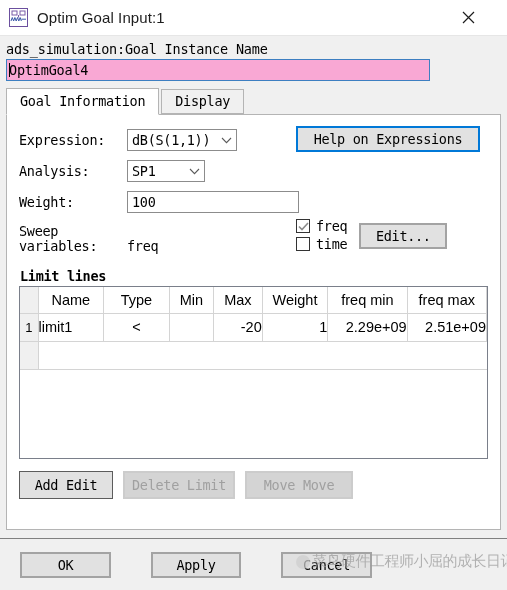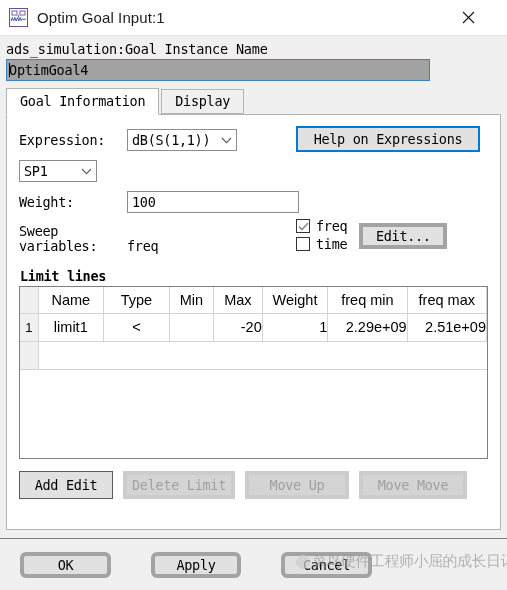--- a/index.html
+++ b/index.html
@@ -50,21 +50,21 @@
     font-family: "DejaVu Sans Mono", monospace;
     font-size: 13.5px;
     color: #000;
     letter-spacing: -0.2px;
     margin-bottom: 2px;
     white-space: nowrap;
   }
   #name-input {
     width: 424px; height: 22px;
     border: 1px solid #3d7fc1;
-    background: #a3a3a3;
+    background: #f9a8d4;
     font-family: "DejaVu Sans Mono", monospace;
     font-size: 13.5px;
     color: #000;
     padding: 0 2px;
     letter-spacing: -0.2px;
     display: flex; align-items: center;
   }
   .caret {
     display: inline-block;
     width: 1px; height: 14px;
@@ -150,21 +150,21 @@
     font-size: 13.5px;
     color: #000;
     padding: 0 4px;
     display: flex; align-items: center;
     letter-spacing: -0.3px;
   }
   #weight-input { width: 172px; }
 
   .btn {
     background: #e1e1e1;
-    border: 4px solid #a3a3a3;
+    border: 2px solid #a3a3a3;
     font-family: "DejaVu Sans Mono", monospace;
     font-size: 13.5px;
     color: #000;
     letter-spacing: -0.3px;
     display: flex; align-items: center; justify-content: center;
     cursor: pointer;
     white-space: nowrap;
   }
   .btn.disabled { color: #a0a0a0; border-color: #cccccc; background: #d4d4d4; cursor: default; }
   .btn.default { border: 1px solid #5c5c5c; background: #e1e1e1; }
@@ -244,21 +244,21 @@
   }
   #limit-table th { height: 26px; }
   #limit-table td { height: 28px; }
   .rowhdr {
     background: #f0f0f0;
     width: 18px; min-width: 18px;
     text-align: center;
     padding: 0 2px !important;
     font-size: 13px;
   }
-  .c-name { text-align: center; min-width: 62px; }
+  .c-name { text-align: left; min-width: 62px; }
   .c-type { text-align: center; min-width: 62px; }
   .c-num  { text-align: right; }
   th.c-name, th.c-type, th.c-min, th.c-max, th.c-weight, th.c-fmin, th.c-fmax { text-align: center; }
   .c-min { min-width: 42px; }
   .c-max { min-width: 46px; }
   .c-weight { min-width: 62px; }
   .c-fmin, .c-fmax { min-width: 75px; }
   .filler { border-right: none !important; }
   tr.blank td { border-bottom: none; height: 28px; }
 
@@ -276,21 +276,21 @@
   #footer {
     height: 52px; min-height: 52px;
     border-top: 1px solid #808080;
     margin-top: 8px;
     background: #f0f0f0;
     display: flex; align-items: center;
     padding-left: 20px;
     gap: 40px;
     position: relative;
   }
-  #footer .btn { height: 26px; border-radius: 6px; }
+  #footer .btn { height: 26px; }
   #ok-btn { width: 91px; }
   #apply-btn { width: 90px; }
   #cancel-btn { width: 91px; }
 
   #watermark {
     position: absolute;
     left: 296px; top: 552px;
     font-family: "DejaVu Sans", sans-serif;
     font-size: 15px;
     color: #9a9a9a;
@@ -352,20 +352,21 @@
         <span class="cval">dB(S(1,1))</span>
         <span class="chev">
           <svg width="11" height="7" viewBox="0 0 11 7">
               <path d="M1 1 L5.5 5.6 L10 1" stroke="#5a5a5a" stroke-width="1.1" fill="none"></path>
             </svg>
         </span>
       </div>
     </div>
 
     <div class="frow">
+      <span class="flabel">Analysis:</span>
       <div class="combo" id="analysis-combo">
         <span class="cval">SP1</span>
         <span class="chev">
           <svg width="11" height="7" viewBox="0 0 11 7">
               <path d="M1 1 L5.5 5.6 L10 1" stroke="#5a5a5a" stroke-width="1.1" fill="none"></path>
             </svg>
         </span>
       </div>
     </div>
 
@@ -437,21 +438,20 @@
             <td class="rowhdr"></td>
             <td colspan="8" class="filler"></td>
           </tr>
         </tbody>
       </table>
     </div>
 
     <div id="limit-buttons">
       <div id="add-limit-btn" class="btn default">Add Edit</div>
       <div id="delete-limit-btn" class="btn disabled">Delete Limit</div>
-      <div id="move-up-btn" class="btn disabled">Move Up</div>
       <div id="move-down-btn" class="btn disabled">Move Move</div>
     </div>
 
   </div>
 
   <div id="footer">
     <div id="ok-btn" class="btn">OK</div>
     <div id="apply-btn" class="btn">Apply</div>
     <div id="cancel-btn" class="btn">Cancel</div>
   </div>

